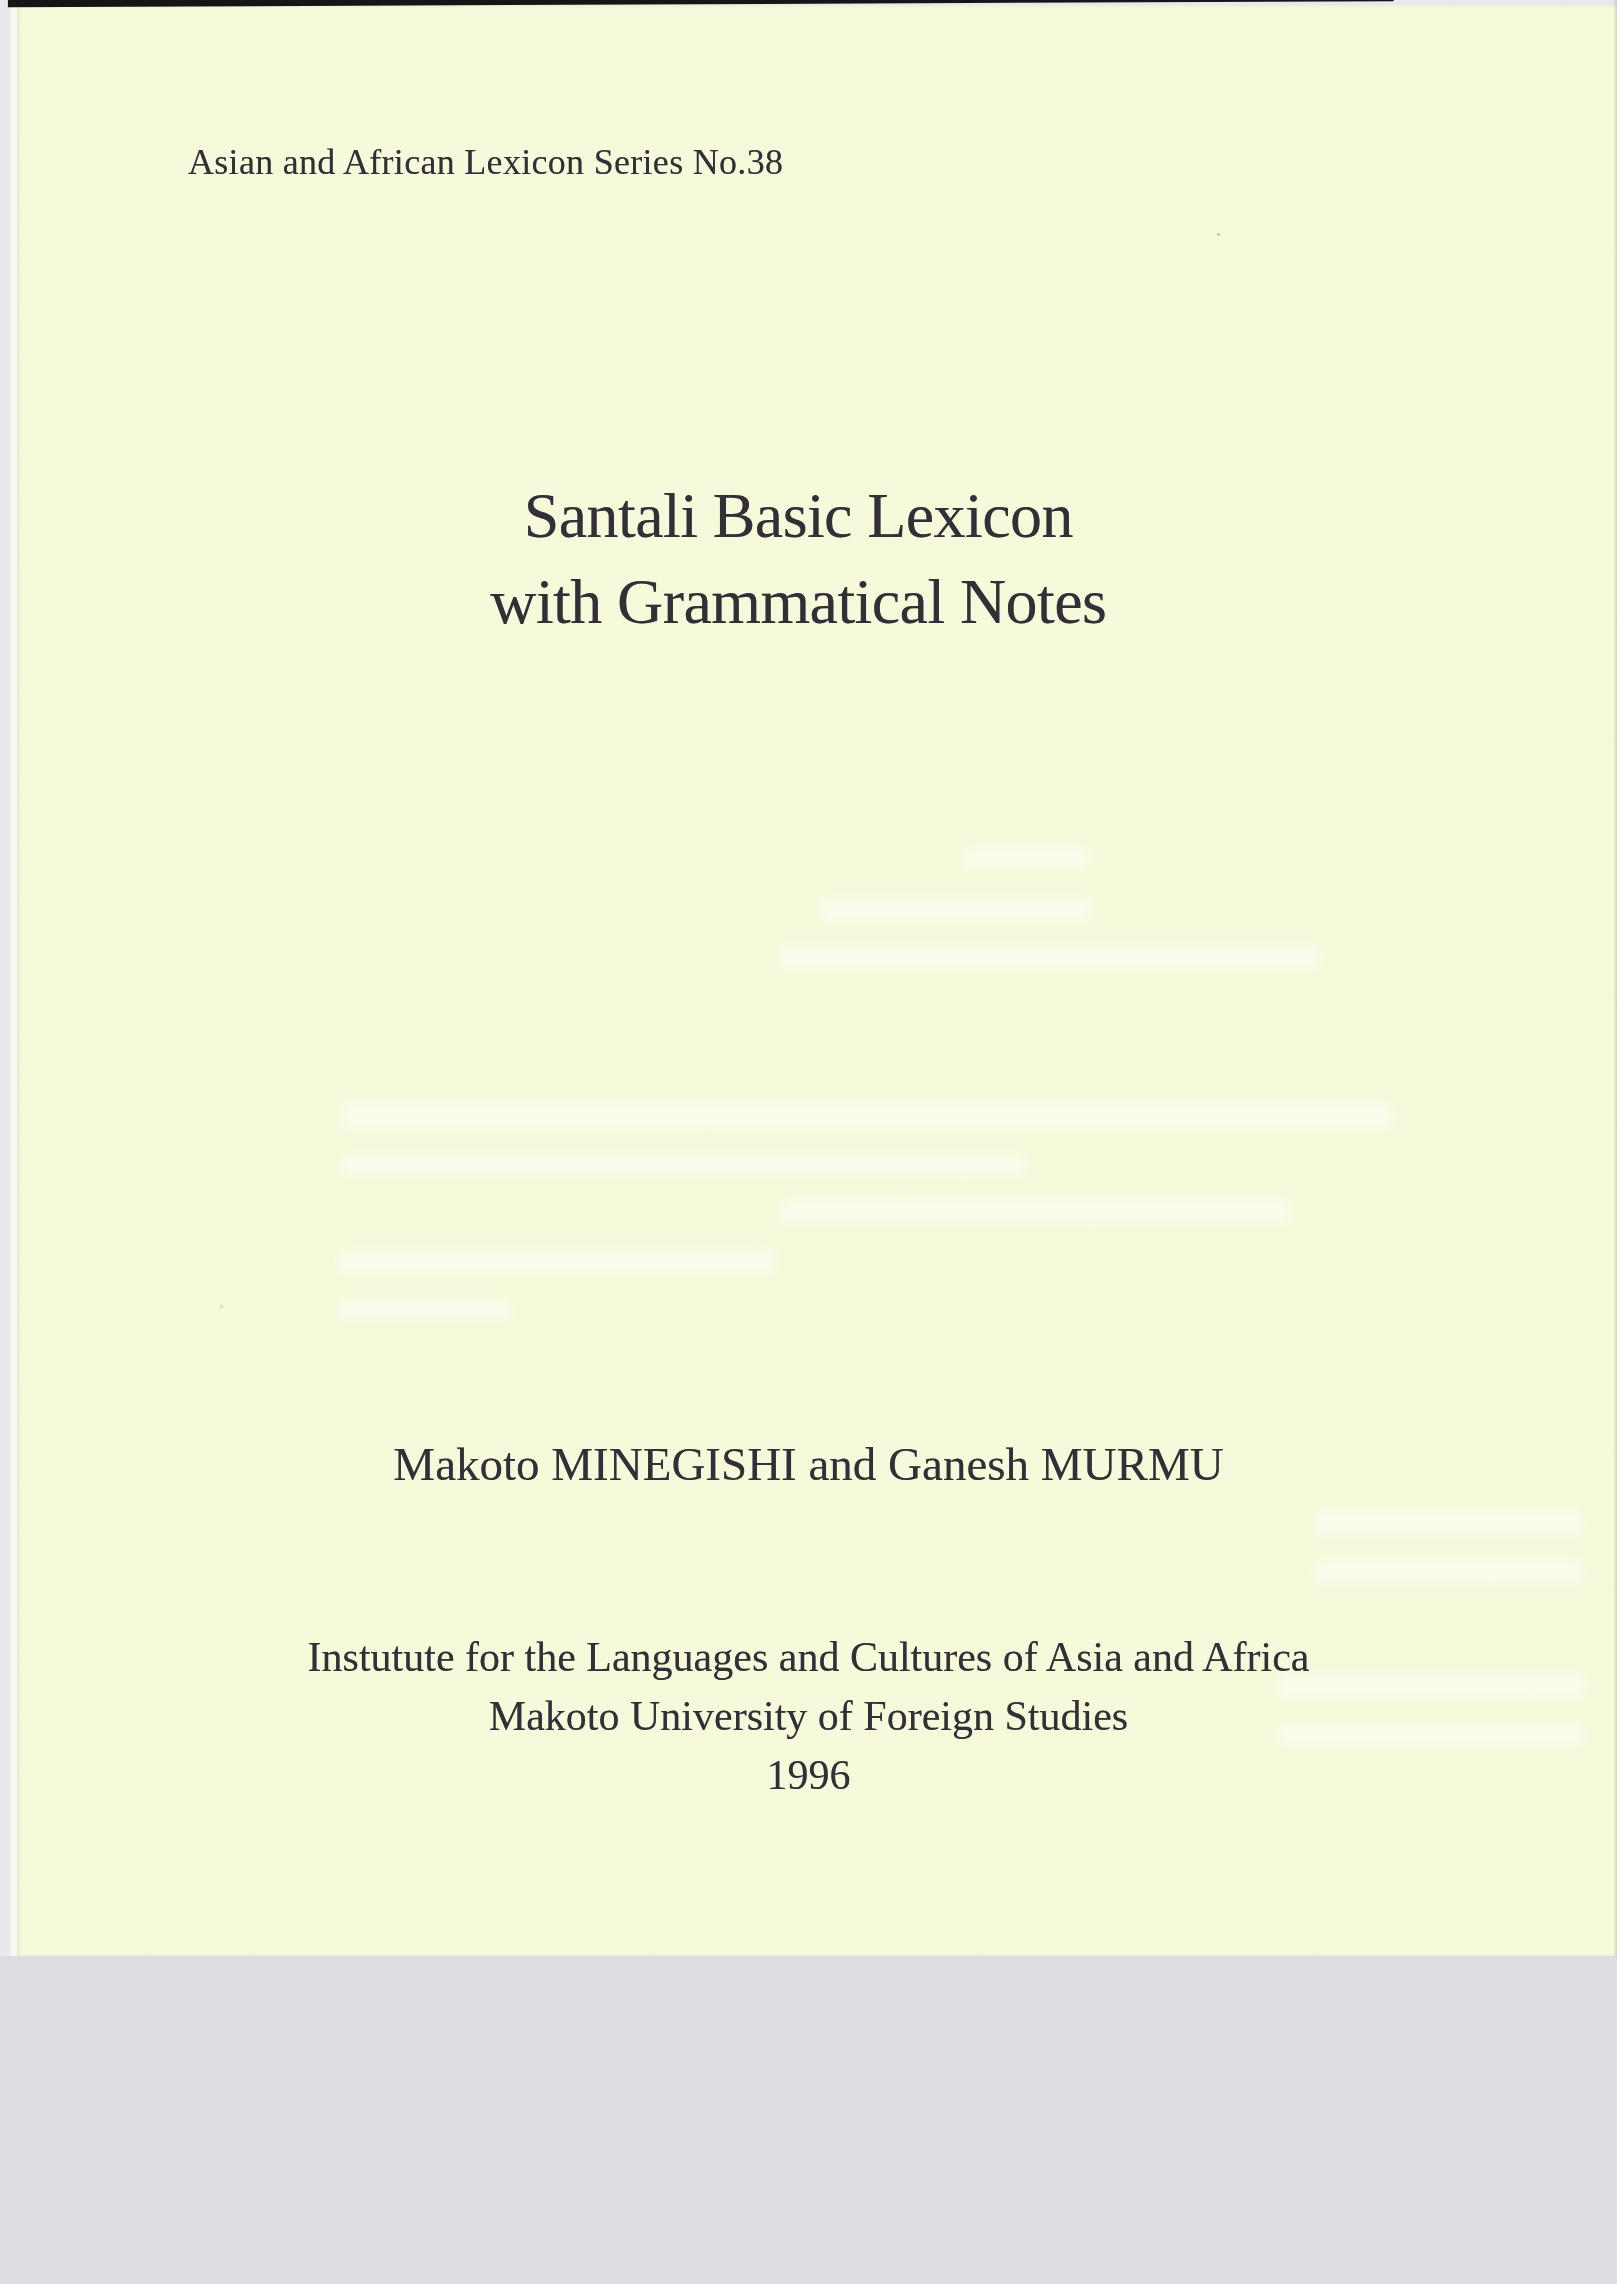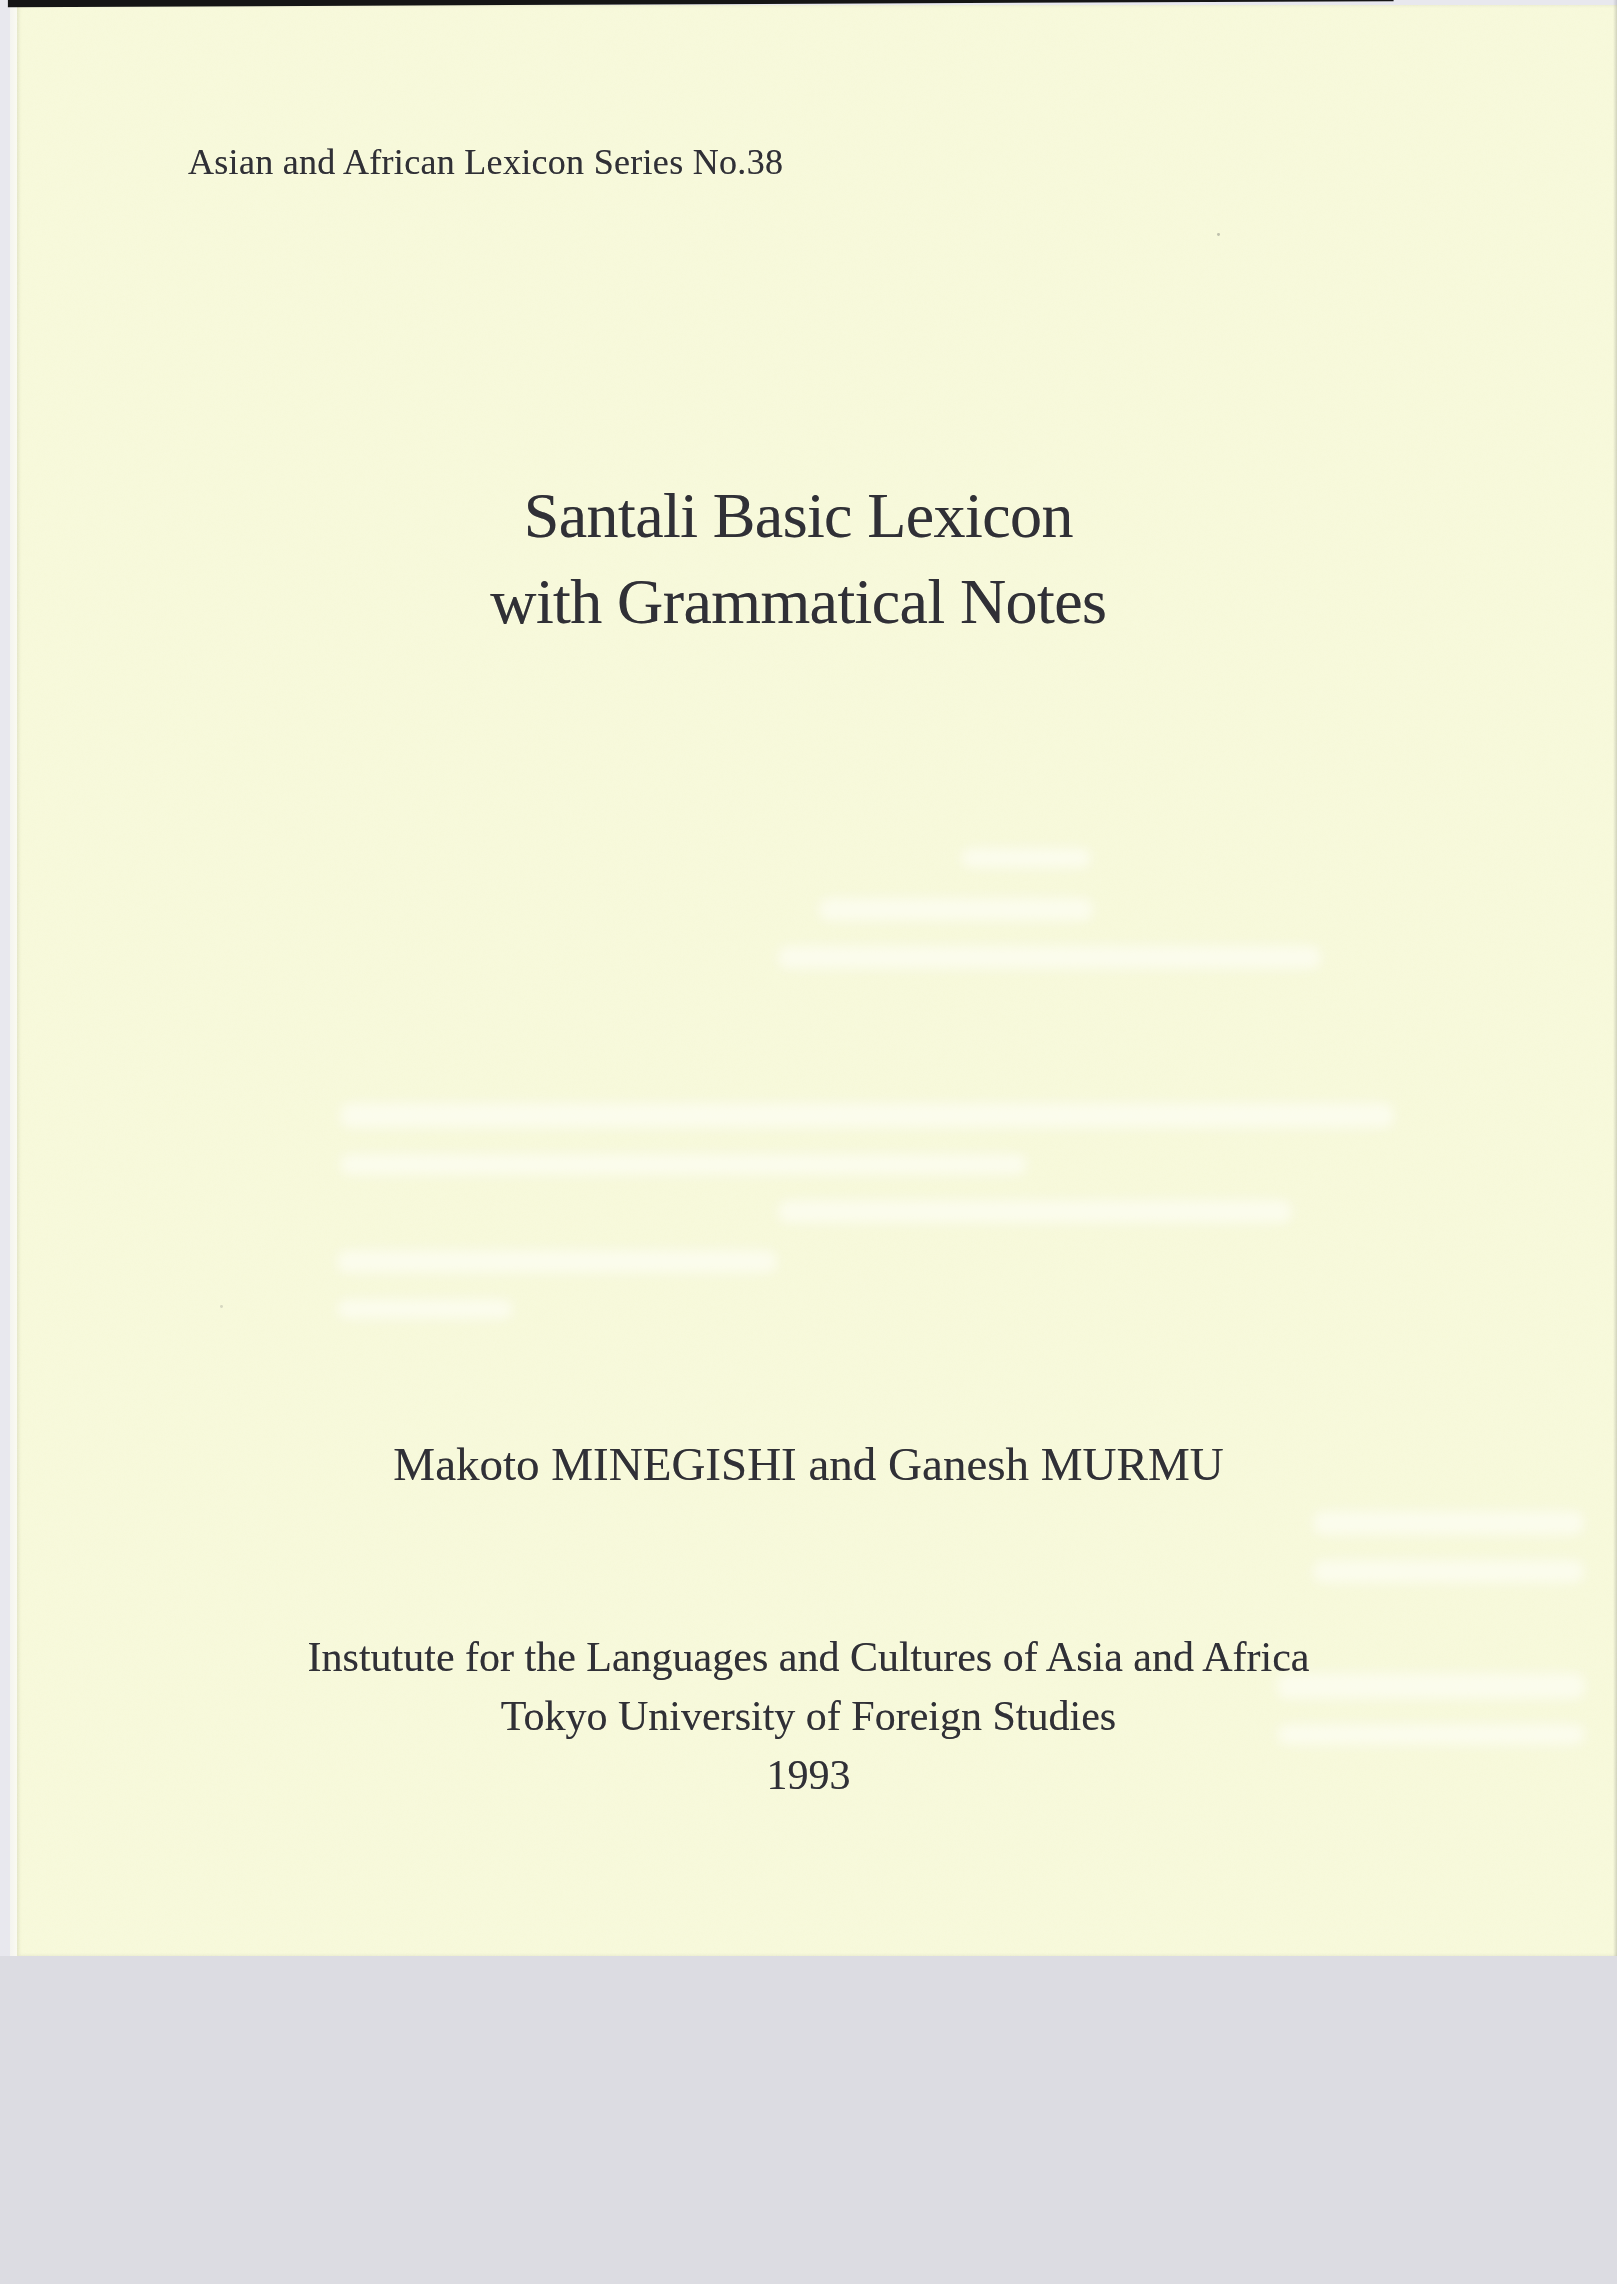--- a/index.html
+++ b/index.html
@@ -161,22 +161,22 @@
 
   <div class="title-block ink">
     <div>Santali Basic Lexicon</div>
     <div>with Grammatical Notes</div>
   </div>
 
   <div class="authors ink">Makoto MINEGISHI and Ganesh MURMU</div>
 
   <div class="imprint-block ink">
     <div>Instutute for the Languages and Cultures of Asia and Africa</div>
-    <div>Tokyo University of Foreign Studies</div>
-    <div>1993</div>
+    <div>Makoto University of Foreign Studies</div>
+    <div>1996</div>
   </div>
 
   <svg class="edge-top" xmlns="http://www.w3.org/2000/svg" viewBox="0 0 2866 16" preserveAspectRatio="none">
     <polygon points="14,0 2470,0 2470,2 14,13" fill="#151515"></polygon>
   </svg>
   <div class="edge-right"></div>
   <div class="edge-bottom-white"></div>
   <div class="edge-bottom-black"></div>
   <div class="edge-bottom-corner"></div>
 

